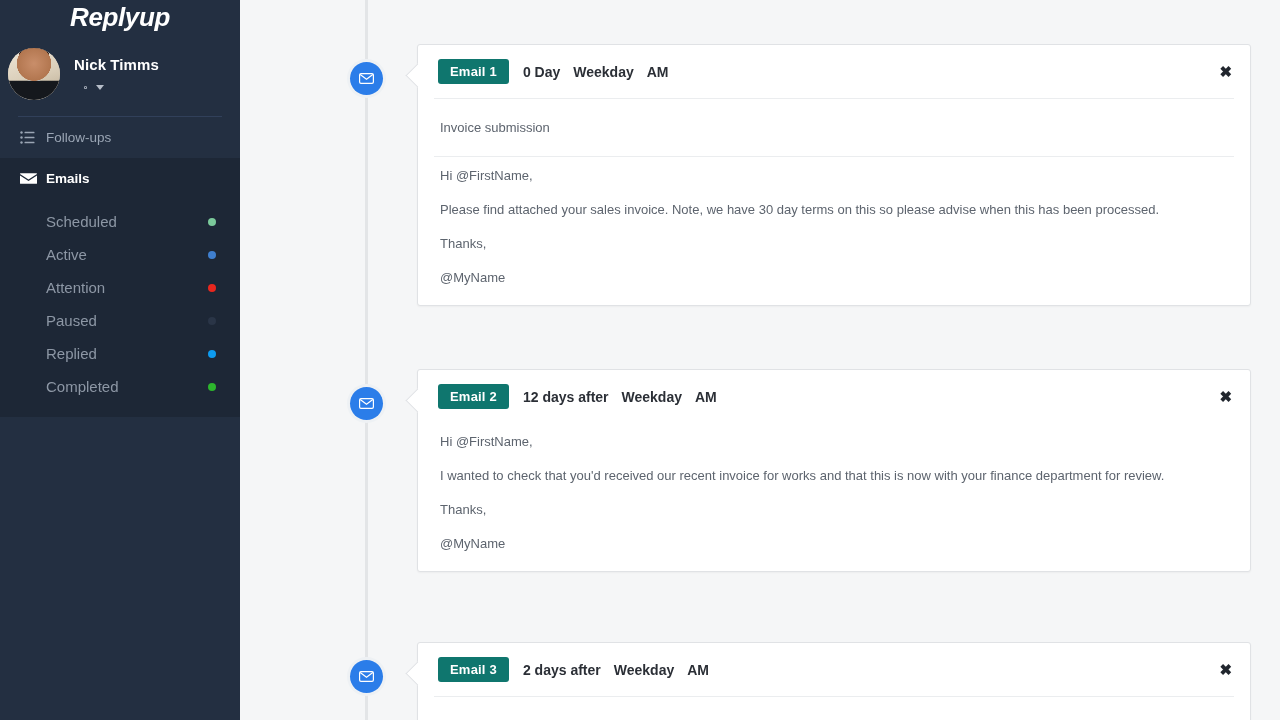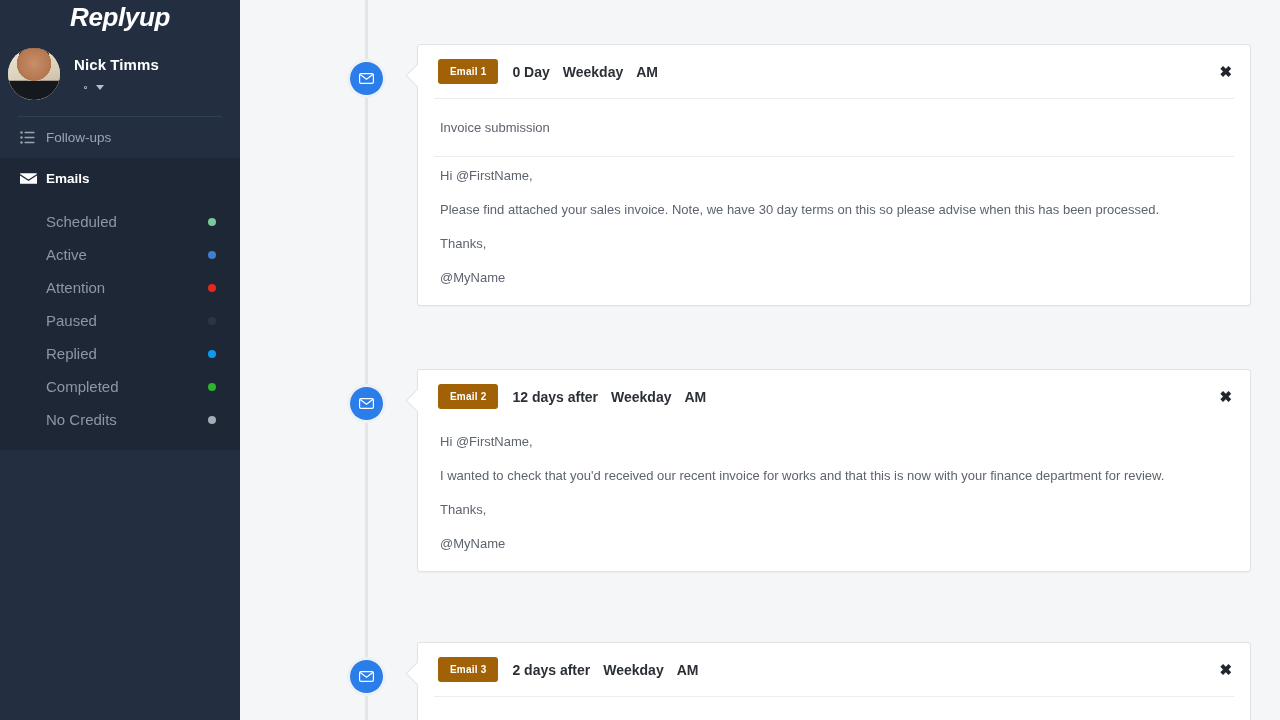--- a/index.html
+++ b/index.html
@@ -182,23 +182,23 @@
     position: relative;
     display: flex;
     align-items: center;
     height: 53px;
     padding: 0 20px;
   }
   .badge {
     display: inline-flex;
     align-items: center;
     justify-content: center;
-    background: #a16207;
+    background: #0f766e;
     color: #ffffff;
-    font-size: 10px;
+    font-size: 13px;
     font-weight: bold;
     border-radius: 3px;
     height: 25px;
     padding: 0 12px;
     letter-spacing: 0.2px;
   }
   .head-meta {
     display: flex;
     align-items: baseline;
     margin-left: 14px;
@@ -309,24 +309,20 @@
         <span class="sub-label">Paused</span>
         <span class="dot" style="background: rgb(42, 53, 71);"></span>
       </div>
       <div class="subnav-item">
         <span class="sub-label">Replied</span>
         <span class="dot" style="background: rgb(13, 155, 240);"></span>
       </div>
       <div class="subnav-item">
         <span class="sub-label">Completed</span>
         <span class="dot" style="background: rgb(45, 181, 45);"></span>
-      </div>
-      <div class="subnav-item">
-        <span class="sub-label">No Credits</span>
-        <span class="dot" style="background: rgb(164, 173, 182);"></span>
       </div>
     </div>
   </aside>
 
   <main class="main">
     <div class="crumb-ghost"></div>
     <div class="timeline-line"></div>
 
     <div class="timeline">
 

